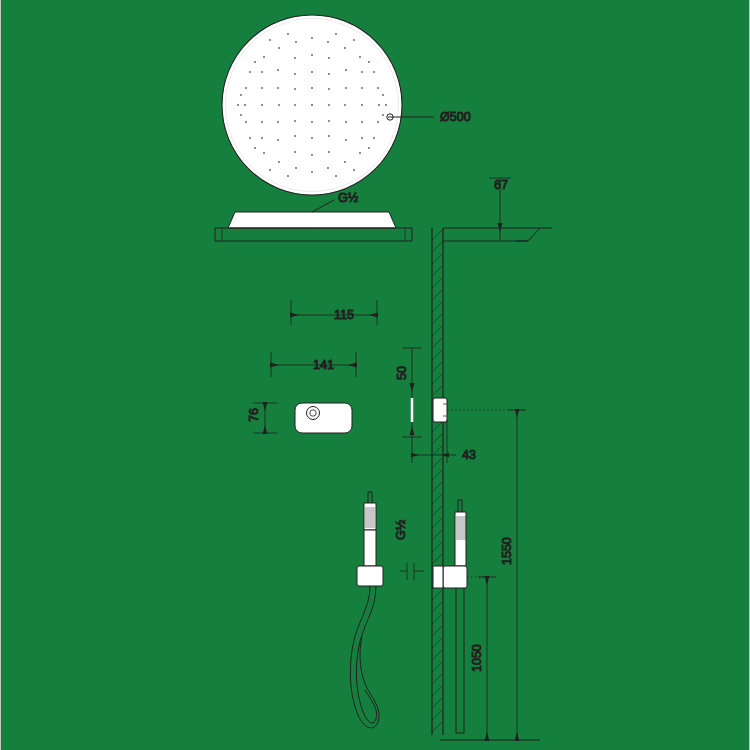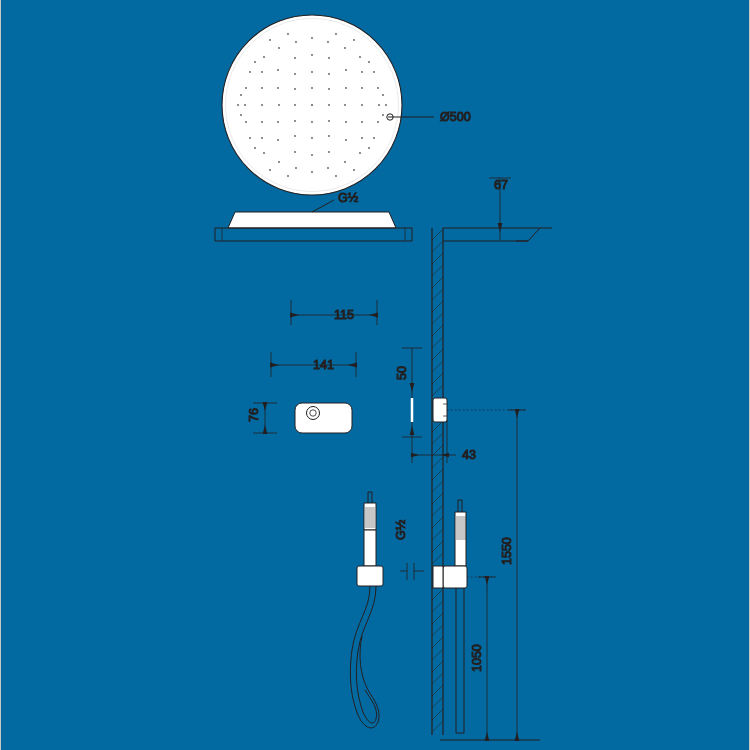--- a/index.html
+++ b/index.html
@@ -7,21 +7,21 @@
     padding: 0;
     background: #ffffff;
   }
   body {
     font-family: "Liberation Sans", sans-serif;
   }
   #page {
     position: relative;
     width: 750px;
     height: 750px;
-    background: #0369a1;
+    background: #15803d;
     overflow: hidden;
   }
   #drawing {
     position: absolute;
     left: 0;
     top: 0;
   }
   .dim-text {
     font-family: "Liberation Sans", sans-serif;
     font-size: 12.5px;

